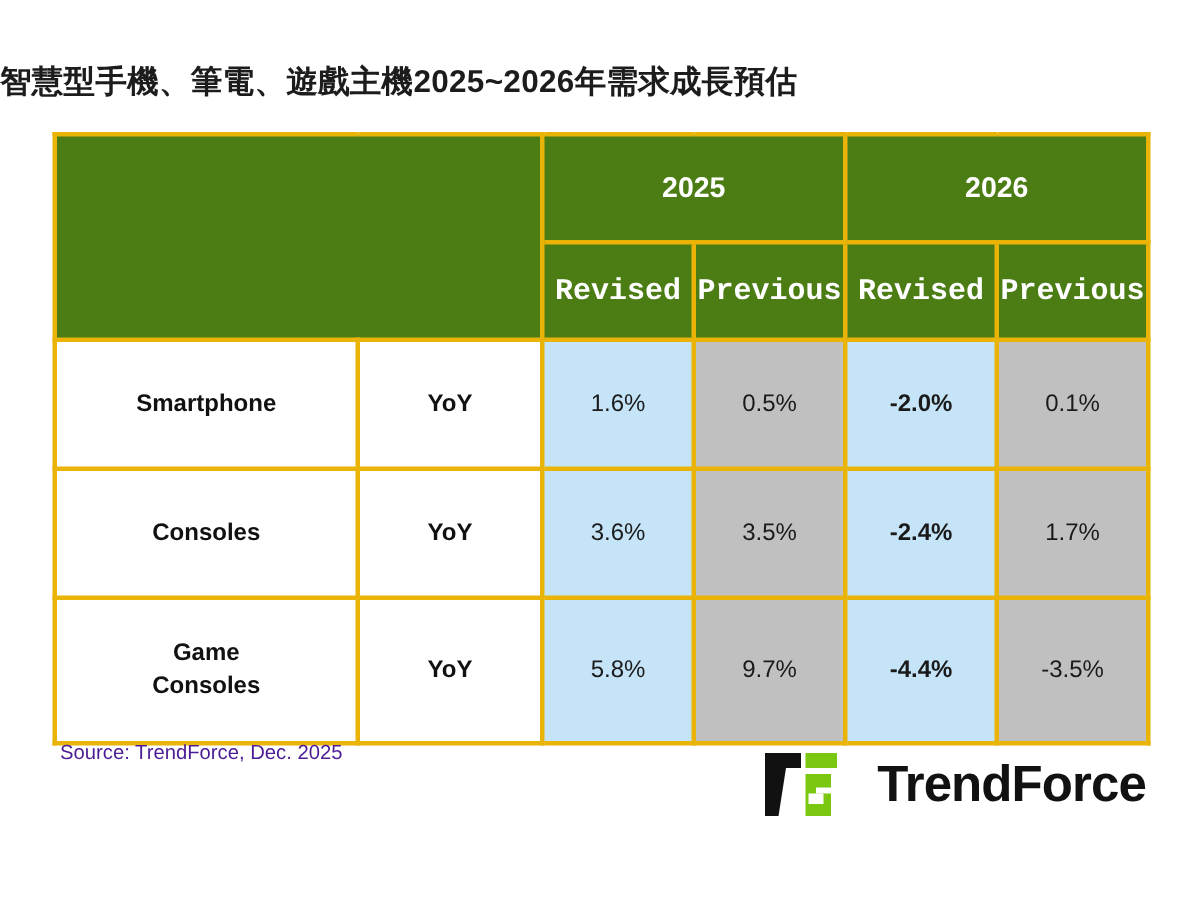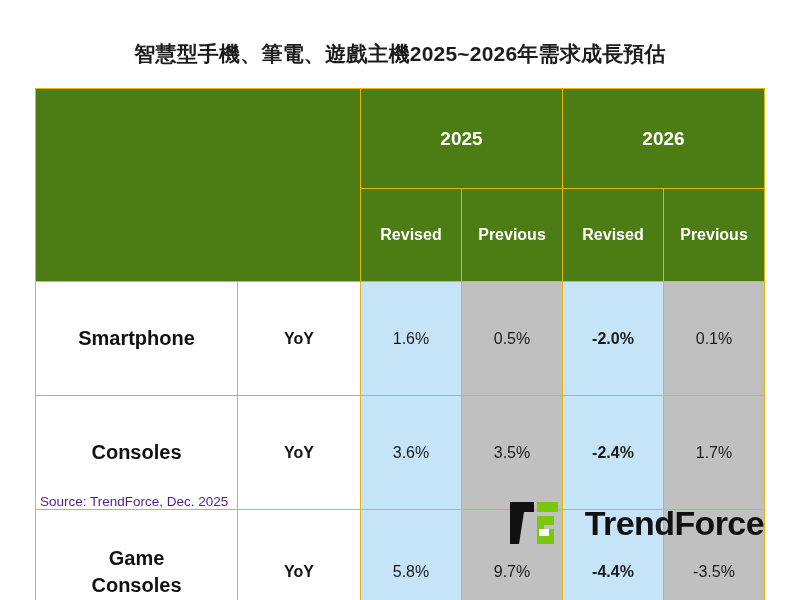--- a/index.html
+++ b/index.html
@@ -21,43 +21,43 @@
     inset: 0;
     background: #ffffff;
   }
 
   
   .title {
     position: absolute;
     left: 0;
     right: 0;
     top: 40px;
-    text-align: center;
+    text-align: left;
     font-size: 21px;
     font-weight: bold;
     color: #1c1c1c;
     letter-spacing: 0.2px;
     white-space: nowrap;
   }
 
   
   .table-wrap {
     position: absolute;
     left: 35px;
     top: 88px;
     width: 729px;
   }
   table.data {
     border-collapse: collapse;
     width: 100%;
     table-layout: fixed;
   }
   table.data td, table.data th {
-    border: 1px solid #eab308;
-    padding: 15px;
+    border: 3px solid #eab308;
+    padding: 0;
     text-align: center;
     vertical-align: middle;
   }
 
   
   col.c-name    { width: 202px; }
   col.c-metric  { width: 123px; }
   col.c-val     { width: 101px; }
 
   
@@ -70,27 +70,28 @@
   .hd-blank {
     background: #4c7d15;
     border-color: #3c6410;
   }
   .hd-year {
     height: 69px;
     font-size: 19px;
   }
   .hd-sub {
     height: 62px;
+    font-size: 20px;
+    font-family: Liberation Mono, monospace;
+  }
+
+  
+  .row-name {
+    background: #ffffff;
     font-size: 16px;
-  }
-
-  
-  .row-name {
-    background: #ffffff;
-    font-size: 20px;
     font-weight: bold;
     color: #111111;
     line-height: 1.35;
   }
   .row-metric {
     background: #ffffff;
     font-size: 16px;
     font-weight: bold;
     color: #111111;
     margin-top: 13px;

